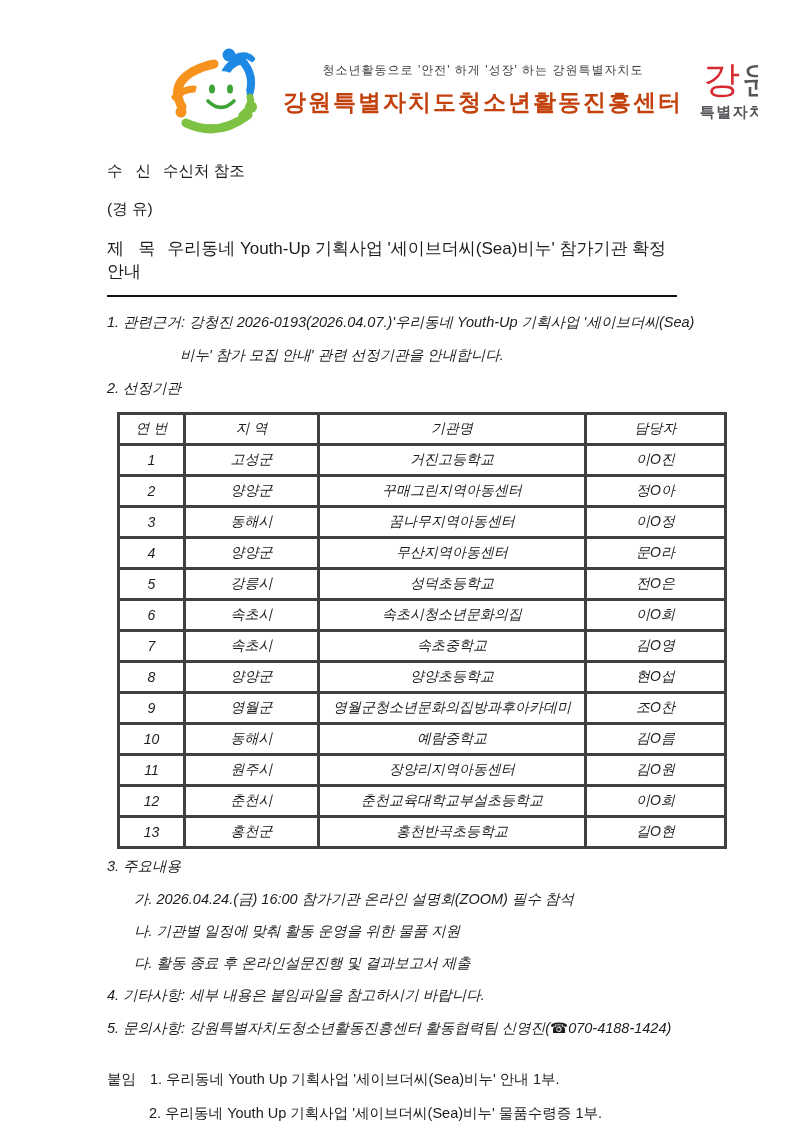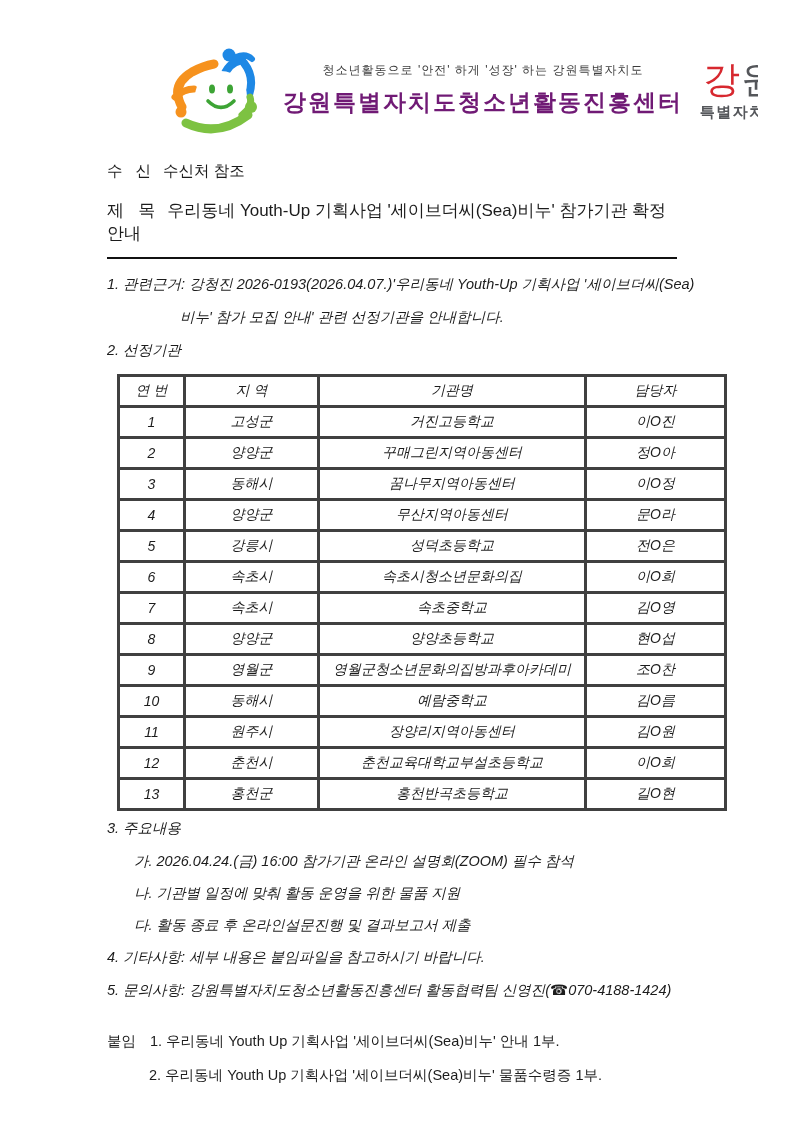--- a/index.html
+++ b/index.html
@@ -27,21 +27,21 @@
     font-size: 12px;
     letter-spacing: 1px;
     color: #3c3c3c;
     white-space: nowrap;
   }
   .org-name {
     margin-top: 8px;
     font-size: 23px;
     font-weight: bold;
     letter-spacing: 2px;
-    color: #701a75;
+    color: #c2410c;
     white-space: nowrap;
   }
   .gw-logo { flex: 0 0 auto; width: 104px; text-align: center; line-height: 1; }
   .gw-top { font-size: 37px; font-weight: 400; letter-spacing: 1px; }
   .gw-top .gw-red { color: #d7282f; }
   .gw-top .gw-gray { color: #54565a; }
   .gw-bottom {
     margin-top: 6px;
     font-size: 15px;
     font-weight: bold;
@@ -128,20 +128,23 @@
 
     <div class="gw-logo">
       <div class="gw-top"><span class="gw-red">강</span><span class="gw-gray">원</span></div>
       <div class="gw-bottom">특별자치도</div>
     </div>
   </div>
 
   <div class="letter-block">
     <div class="meta-line">
       <span class="meta-label pre">수   신</span><span class="pre">수신처 참조</span>
+    </div>
+    <div class="meta-line">
+      <span class="pre">(경 유)</span>
     </div>
     <div class="subject-line">
       <span class="meta-label pre">제   목</span><span class="pre">우리동네 Youth-Up 기획사업 '세이브더씨(Sea)비누' 참가기관 확정 안내</span>
     </div>
   </div>
 
   <div class="doc-body">
 
     <div class="body-line">1. 관련근거: 강청진 2026-0193(2026.04.07.)'우리동네 Youth-Up 기획사업 '세이브더씨(Sea)</div>
     <div class="body-line indent-wrap">비누' 참가 모집 안내' 관련 선정기관을 안내합니다.</div>

